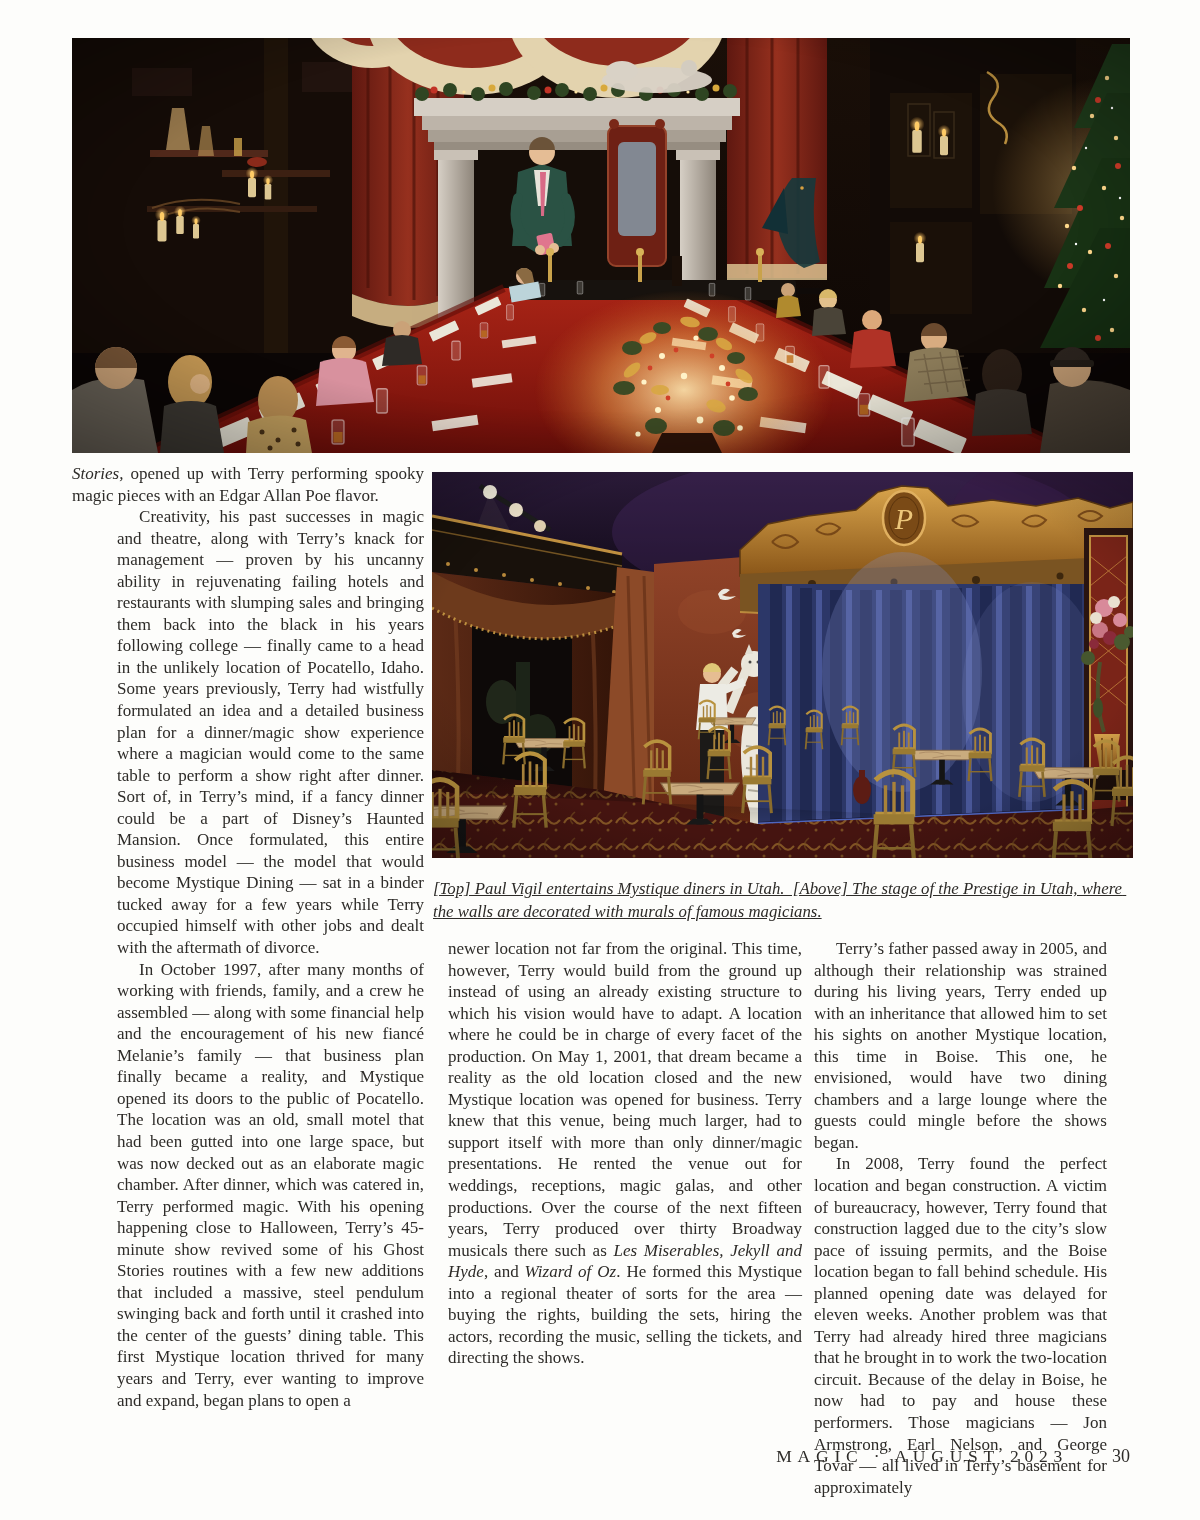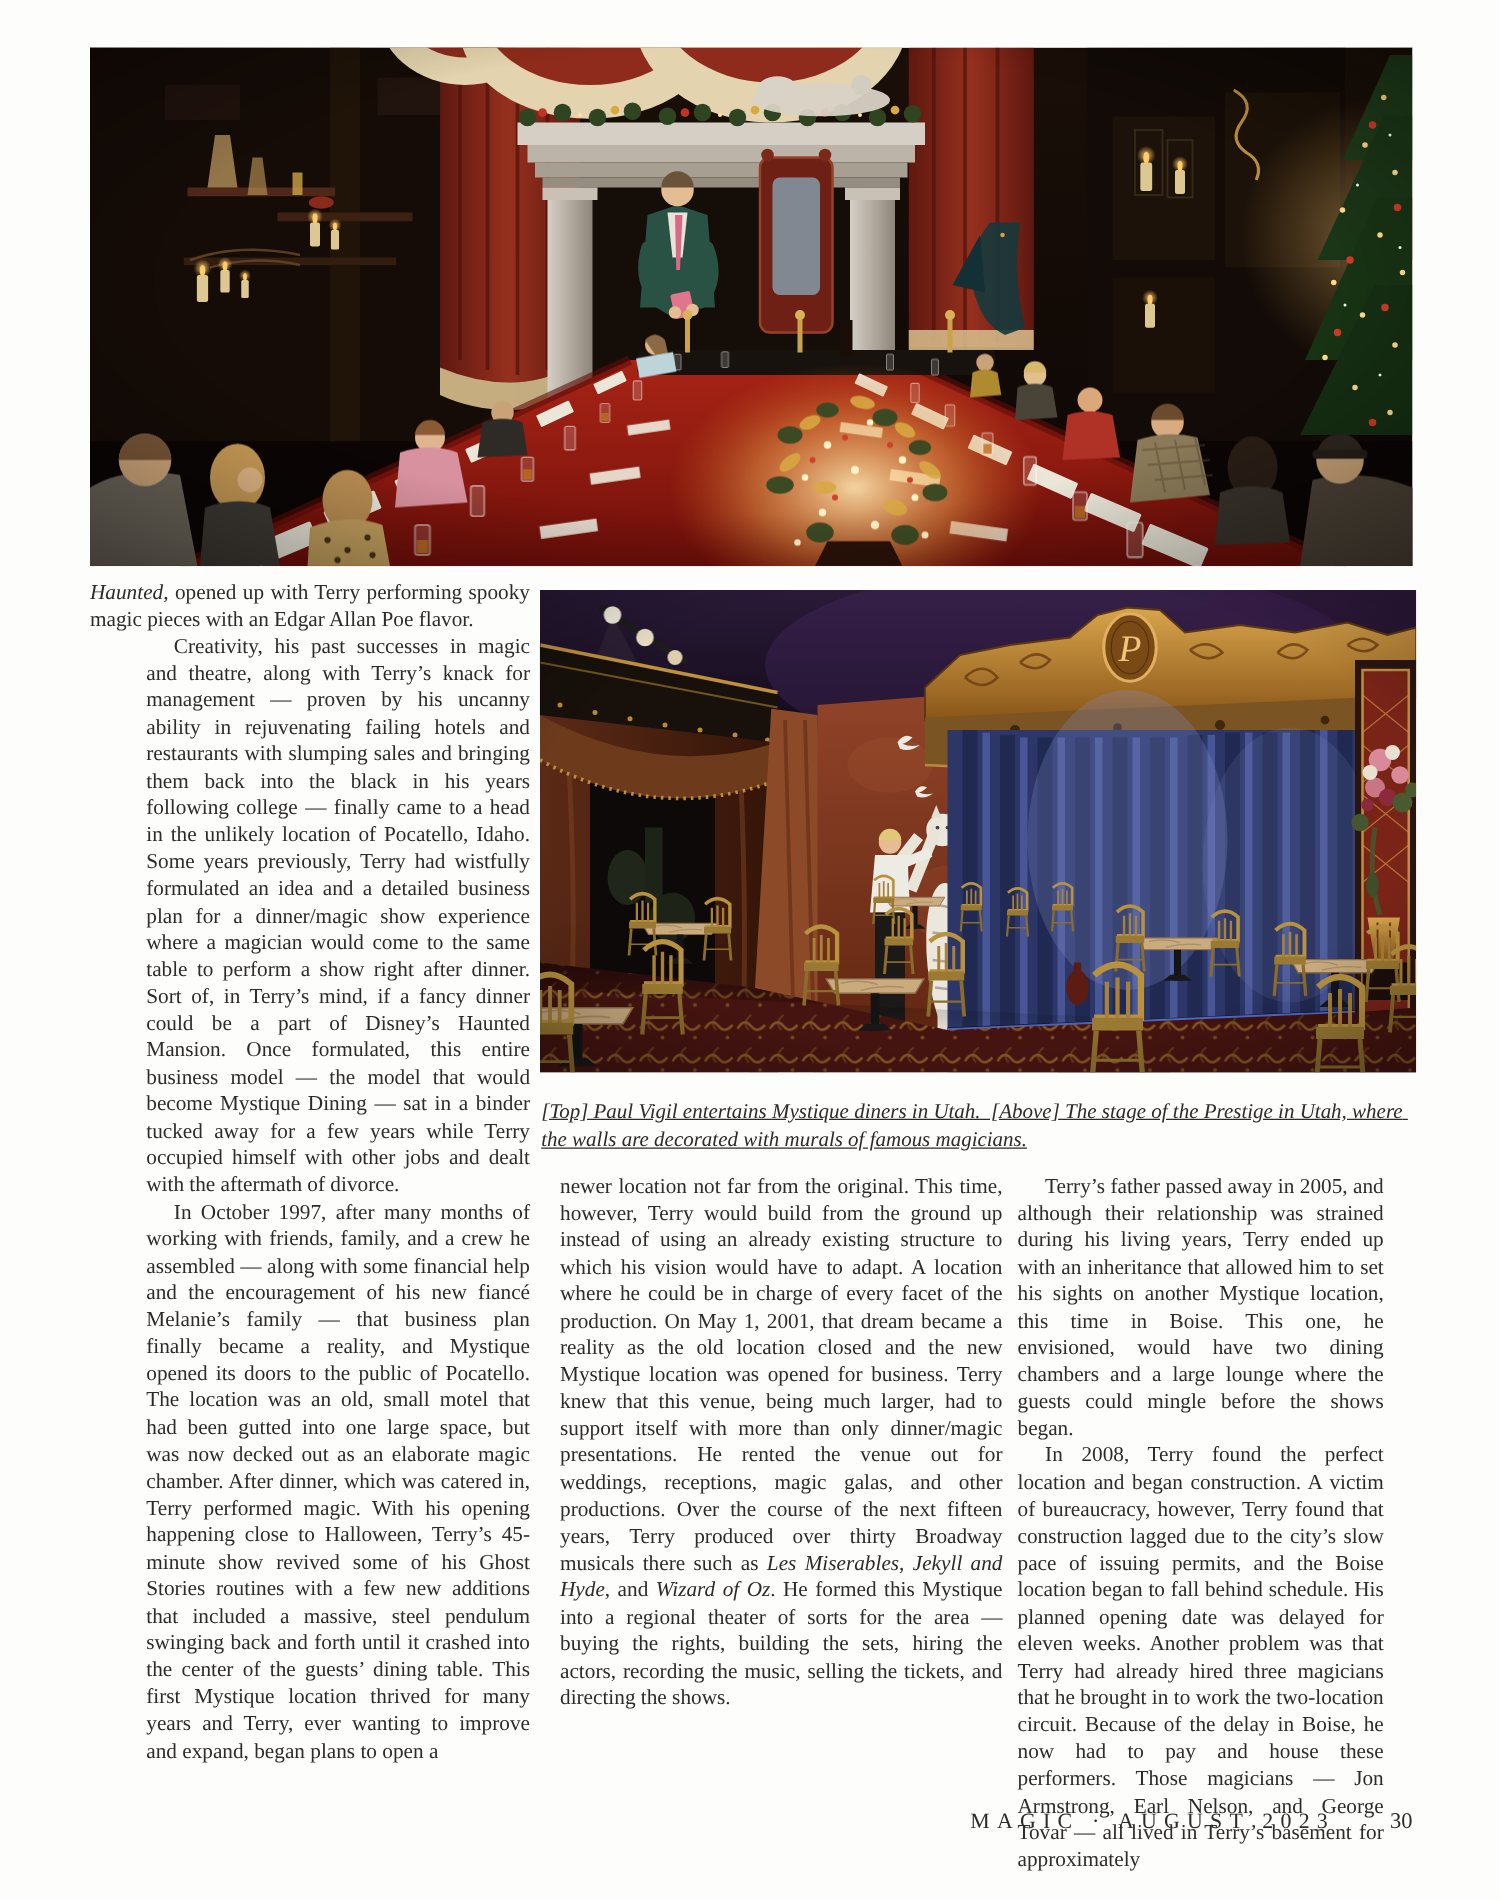--- a/index.html
+++ b/index.html
@@ -663,21 +663,21 @@
         <use href="#mchair" transform="translate(695,334) scale(1.25)"></use>
       </g>
 
       <rect x="0" y="0" width="701" height="386" fill="url(#mvig)"></rect>
     </svg>
   </figure>
 
   <div class="caption">[Top] Paul Vigil entertains Mystique diners in Utah.  [Above] The stage of the Prestige in Utah, where the walls are decorated with murals of famous magicians.</div>
 
   <div class="col col-left">
-      <p><span class="ital">Haunted,</span><span> opened up with Terry performing spooky magic pieces with an Edgar Allan Poe flavor.</span></p>
+      <p><span class="ital">Stories,</span><span> opened up with Terry performing spooky magic pieces with an Edgar Allan Poe flavor.</span></p>
       <p class="indent"><span>Creativity, his past successes in magic and theatre, along with Terry’s knack for management — proven by his uncanny ability in rejuvenating failing hotels and restaurants with slumping sales and bringing them back into the black in his years following college — finally came to a head in the unlikely location of Pocatello, Idaho. Some years previously, Terry had wistfully formulated an idea and a detailed business plan for a dinner/magic show experience where a magician would come to the same table to perform a show right after dinner. Sort of, in Terry’s mind, if a fancy dinner could be a part of Disney’s Haunted Mansion. Once formulated, this entire business model — the model that would become Mystique Dining — sat in a binder tucked away for a few years while Terry occupied himself with other jobs and dealt with the aftermath of divorce.</span></p>
       <p class="indent"><span>In October 1997, after many months of working with friends, family, and a crew he assembled — along with some financial help and the encouragement of his new fiancé Melanie’s family — that business plan finally became a reality, and Mystique opened its doors to the public of Pocatello. The location was an old, small motel that had been gutted into one large space, but was now decked out as an elaborate magic chamber. After dinner, which was catered in, Terry performed magic. With his opening happening close to Halloween, Terry’s 45-minute show revived some of his Ghost Stories routines with a few new additions that included a massive, steel pendulum swinging back and forth until it crashed into the center of the guests’ dining table. This first Mystique location thrived for many years and Terry, ever wanting to improve and expand, began plans to open a</span></p>
     </div>
   <div class="col col-mid">
       <p><span>newer location not far from the original. This time, however, Terry would build from the ground up instead of using an already existing structure to which his vision would have to adapt. A location where he could be in charge of every facet of the production. On May 1, 2001, that dream became a reality as the old location closed and the new Mystique location was opened for business. Terry knew that this venue, being much larger, had to support itself with more than only dinner/magic presentations. He rented the venue out for weddings, receptions, magic galas, and other productions. Over the course of the next fifteen years, Terry produced over thirty Broadway musicals there such as </span><span class="ital">Les Miserables,</span><span> </span><span class="ital">Jekyll and Hyde</span><span>, and </span><span class="ital">Wizard of Oz</span><span>. He formed this Mystique into a regional theater of sorts for the area — buying the rights, building the sets, hiring the actors, recording the music, selling the tickets, and directing the shows.</span></p>
     </div>
   <div class="col col-right">
       <p class="indent"><span>Terry’s father passed away in 2005, and although their relationship was strained during his living years, Terry ended up with an inheritance that allowed him to set his sights on another Mystique location, this time in Boise. This one, he envisioned, would have two dining chambers and a large lounge where the guests could mingle before the shows began.</span></p>
       <p class="indent"><span>In 2008, Terry found the perfect location and began construction. A victim of bureaucracy, however, Terry found that construction lagged due to the city’s slow pace of issuing permits, and the Boise location began to fall behind schedule. His planned opening date was delayed for eleven weeks. Another problem was that Terry had already hired three magicians that he brought in to work the two-location circuit. Because of the delay in Boise, he now had to pay and house these performers. Those magicians — Jon Armstrong, Earl Nelson, and George Tovar — all lived in Terry’s basement for approximately</span></p>
     </div>

